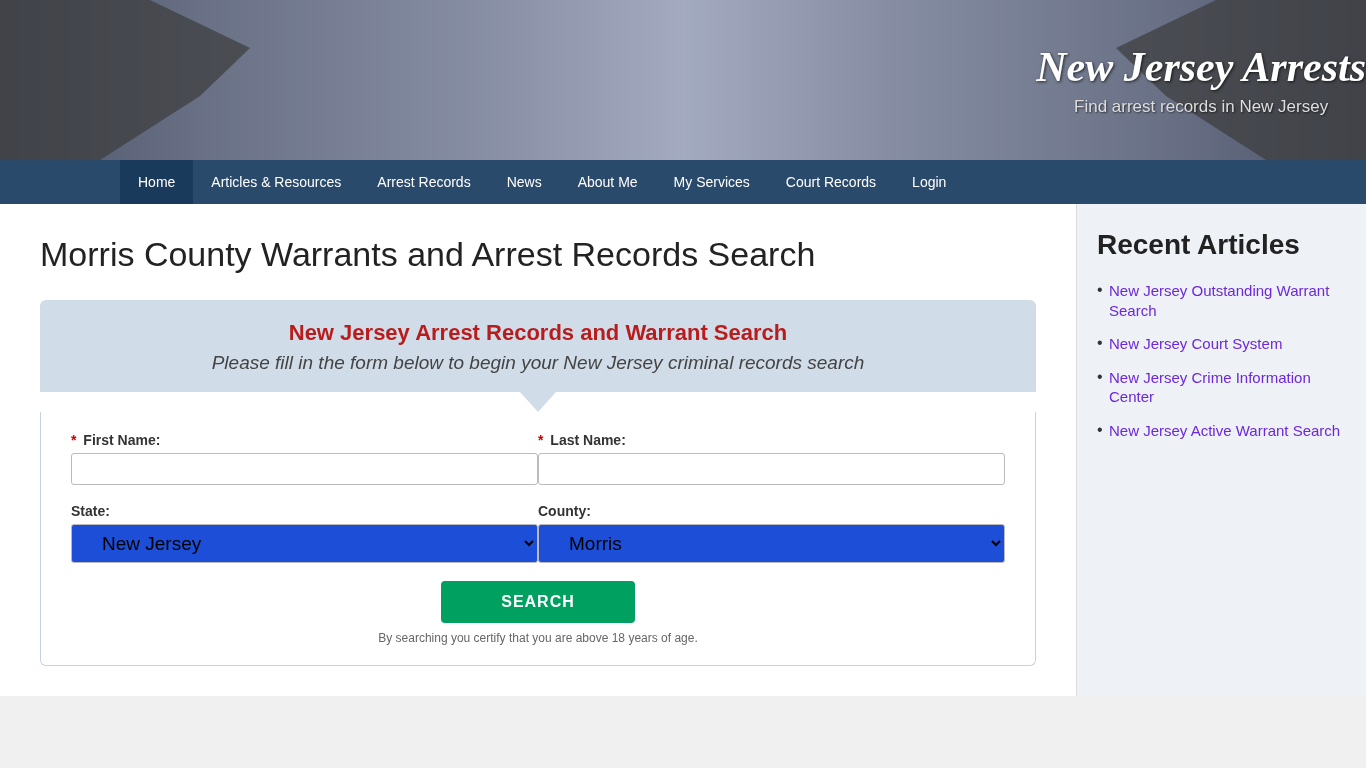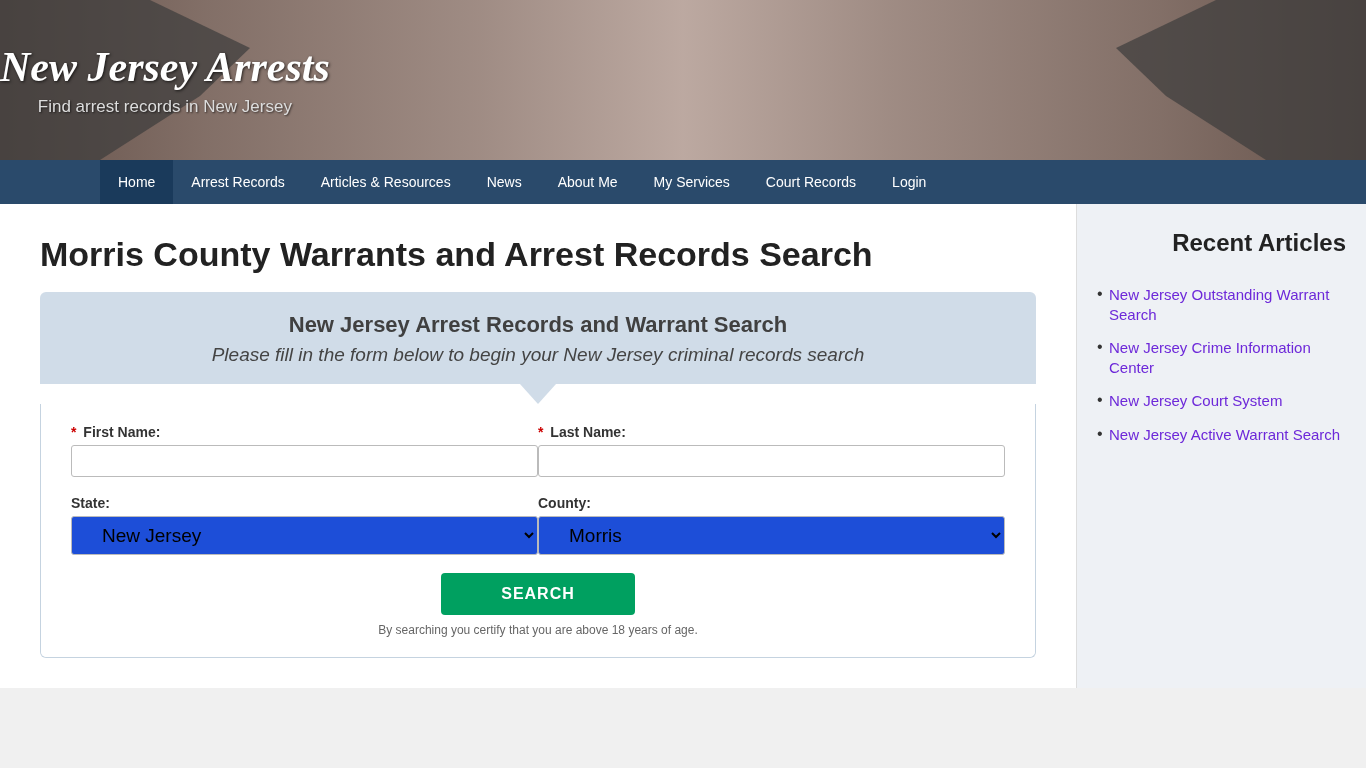--- a/index.html
+++ b/index.html
@@ -3,25 +3,25 @@
   <meta charset="utf-8">
   <style>
     * { margin: 0; padding: 0; box-sizing: border-box; }
     body { font-family: Arial, sans-serif; background: #f0f0f0; width: 1366px; }
 
     
     .header-banner {
       position: relative;
       width: 100%;
       height: 160px;
-      background: #c2410c;
+      background: #1d4ed8;
       overflow: hidden;
       display: flex;
       align-items: center;
-      justify-content: flex-start;
+      justify-content: flex-end;
     }
     .header-banner-bg {
       position: absolute;
       inset: 0;
       background: linear-gradient(to right,
         #555 0%, #777 15%, #999 35%, #bbb 50%, #999 65%, #777 85%, #555 100%);
       opacity: 0.85;
     }
     
     .hand-left, .hand-right {
@@ -59,20 +59,21 @@
 
     
     nav {
       background: #2a4a6b;
       width: 100%;
     }
     nav ul {
       display: flex;
       list-style: none;
       padding: 0 100px;
+      margin-left: 20px;
     }
     nav ul li a {
       display: block;
       padding: 14px 18px;
       color: white;
       text-decoration: none;
       font-size: 14px;
       font-weight: 500;
     }
     nav ul li a:hover, nav ul li.active a {
@@ -87,37 +88,37 @@
     }
 
     
     .main-content {
       flex: 1;
       padding: 30px 40px;
       background: white;
     }
     .page-title {
       font-size: 34px;
-      font-weight: bold;
+      font-weight: normal;
       color: #222;
-      margin-bottom: 17px;
+      margin-bottom: 25px;
       line-height: 1.2;
     }
 
     
     .search-header-box {
       background: #d0dce8;
       border-radius: 6px 6px 0 0;
       padding: 20px 30px 18px;
       text-align: center;
     }
     .search-header-box h2 {
       font-size: 22px;
       font-weight: bold;
-      color: #404040;
+      color: #b91c1c;
       margin-bottom: 6px;
     }
     .search-header-box p {
       font-size: 19px;
       font-style: italic;
       color: #444;
     }
     .search-form-area {
       border: 1px solid #c5d3e0;
       border-top: none;
@@ -196,25 +197,24 @@
     }
 
     
     .sidebar {
       width: 290px;
       background: #eef1f5;
       padding: 25px 20px;
       border-left: 1px solid #ddd;
     }
     .sidebar-title {
-      font-size: 24px;
+      font-size: 28px;
       font-weight: bold;
       color: #222;
-      margin-bottom: 28px;
-      text-align: right;
+      margin-bottom: 20px;
     }
     .sidebar-list {
       list-style: none;
       padding: 0;
     }
     .sidebar-list li {
       margin-bottom: 14px;
       padding-left: 12px;
       position: relative;
     }
@@ -244,24 +244,24 @@
     <div class="header-subtitle">Find arrest records in New Jersey</div>
   </div>
 </div>
 
 <nav>
   <ul>
     <li class="active">
       <a href="#">Home</a>
     </li>
     <li>
+      <a href="#">Articles &amp; Resources</a>
+    </li>
+    <li>
       <a href="#">Arrest Records</a>
-    </li>
-    <li>
-      <a href="#">Articles &amp; Resources</a>
     </li>
     <li>
       <a href="#">News</a>
     </li>
     <li>
       <a href="#">About Me</a>
     </li>
     <li>
       <a href="#">My Services</a>
     </li>
@@ -327,23 +327,23 @@
     </div>
   </div>
 
   <aside class="sidebar">
     <h2 class="sidebar-title">Recent Articles</h2>
     <ul class="sidebar-list">
       <li>
         <a href="#">New Jersey Outstanding Warrant Search</a>
       </li>
       <li>
-        <a href="#">New Jersey Crime Information Center</a>
+        <a href="#">New Jersey Court System</a>
       </li>
       <li>
-        <a href="#">New Jersey Court System</a>
+        <a href="#">New Jersey Crime Information Center</a>
       </li>
       <li>
         <a href="#">New Jersey Active Warrant Search</a>
       </li>
     </ul>
   </aside>
 </div>
 
 </body></html>

